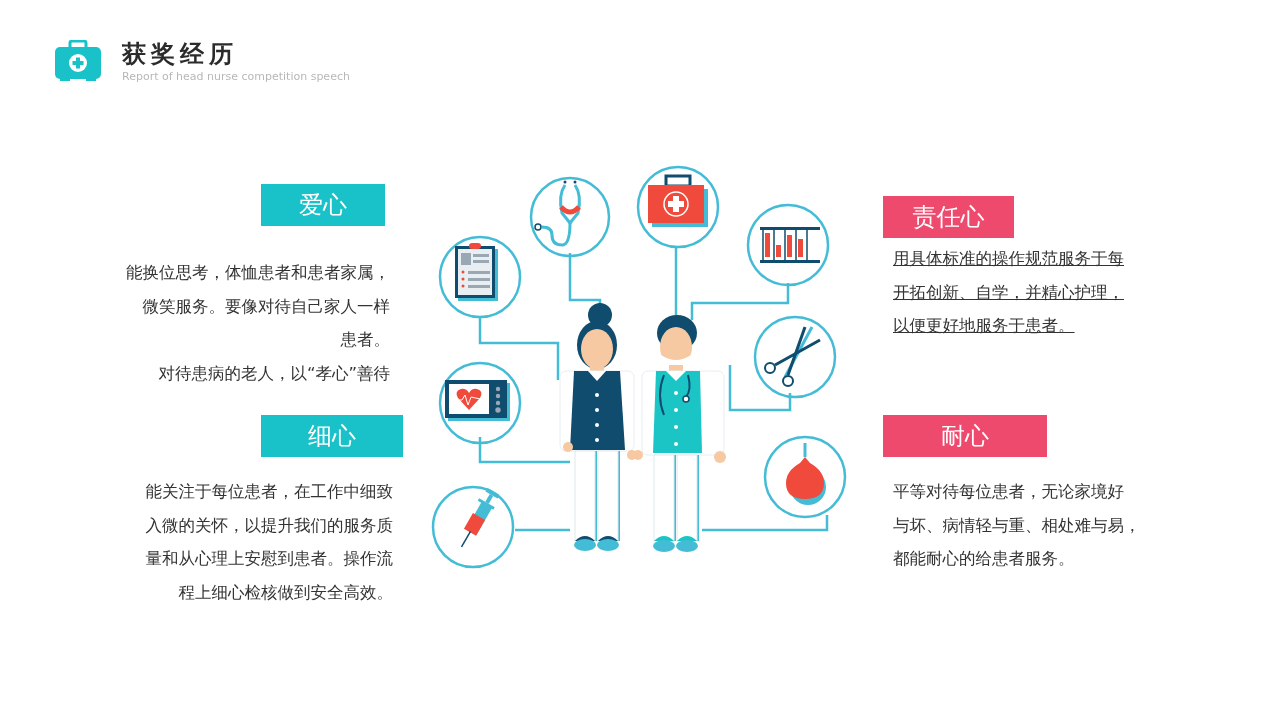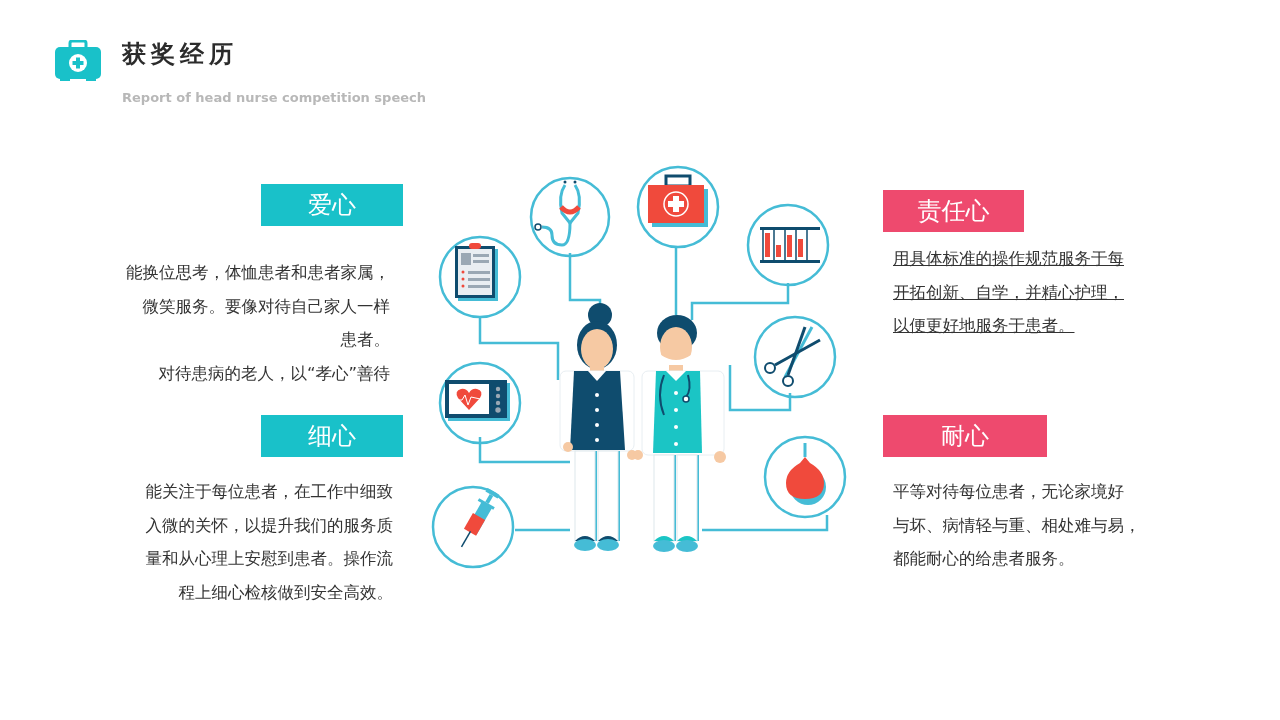--- a/index.html
+++ b/index.html
@@ -1,20 +1,20 @@
 <!DOCTYPE html>
 <html><head>
 <meta charset="utf-8">
 <style>
   html, body { margin: 0; padding: 0; }
   body { width: 1280px; height: 720px; background: #ffffff; position: relative; overflow: hidden;
          font-family: "DejaVu Sans", "Liberation Sans", sans-serif; color: #333333; }
   .header-icon { position: absolute; left: 54px; top: 40px; width: 48px; height: 42px; }
   .title { position: absolute; left: 122px; top: 38px; font-size: 24px; letter-spacing: 5px; color: #2b2b2b; font-weight: bold; }
-  .subtitle { position: absolute; left: 122px; top: 90px; font-size: 13px; color: #b8b8b8; font-weight: bold; }
+  .subtitle { position: absolute; left: 122px; top: 70px; font-size: 11px; color: #b8b8b8; }
   .tag { position: absolute; height: 42px; color: #ffffff; font-size: 24px; line-height: 42px; text-align: center; }
   .tag.teal { background: #19c1c9; }
   .tag.pink { background: #ee4a6e; }
   .desc { position: absolute; font-size: 16.5px; line-height: 33.5px; color: #333333; }
   .desc.right-align { text-align: right; }
   .desc p { margin: 0; white-space: nowrap; }
   .illus { position: absolute; left: 420px; top: 165px; width: 440px; height: 410px; }
 </style>
 </head>
 <body>
@@ -24,37 +24,37 @@
   <rect x="1" y="7" width="46" height="32" rx="5" fill="#19c1c9"></rect>
   <rect x="6" y="38" width="10" height="3" fill="#19c1c9"></rect>
   <rect x="32" y="38" width="10" height="3" fill="#19c1c9"></rect>
   <circle cx="24" cy="23" r="9" fill="#ffffff"></circle>
   <rect x="22" y="17.5" width="4" height="11" fill="#19c1c9"></rect>
   <rect x="18.5" y="21" width="11" height="4" fill="#19c1c9"></rect>
 </svg>
 <div class="title">获奖经历</div>
 <div class="subtitle">Report of head nurse competition speech</div>
 
-<div class="tag teal" style="left:261px; top:184px; width:142px;">爱心</div>
+<div class="tag teal" style="left:261px; top:184px; width:124px;">爱心</div>
 <div class="desc right-align" style="left:80px; top:256px; width:310px;">
   <p>能换位思考，体恤患者和患者家属，</p>
   <p>微笑服务。要像对待自己家人一样</p>
   <p>患者。</p>
   <p>对待患病的老人，以“孝心”善待</p>
 </div>
 
 <div class="tag teal" style="left:261px; top:415px; width:142px;">细心</div>
 <div class="desc right-align" style="left:80px; top:475px; width:313px;">
   <p>能关注于每位患者，在工作中细致</p>
   <p>入微的关怀，以提升我们的服务质</p>
   <p>量和从心理上安慰到患者。操作流</p>
   <p>程上细心检核做到安全高效。</p>
 </div>
 
-<div class="tag pink" style="left:883px; top:190px; width:141px;">责任心</div>
+<div class="tag pink" style="left:883px; top:196px; width:131px;">责任心</div>
 <div class="desc" style="left:893px; top:242px;text-decoration:underline;">
   <p>用具体标准的操作规范服务于每</p>
   <p>开拓创新、自学，并精心护理，</p>
   <p>以便更好地服务于患者。</p>
 </div>
 
 <div class="tag pink" style="left:883px; top:415px; width:164px;">耐心</div>
 <div class="desc" style="left:893px; top:475px;">
   <p>平等对待每位患者，无论家境好</p>
   <p>与坏、病情轻与重、相处难与易，</p>

